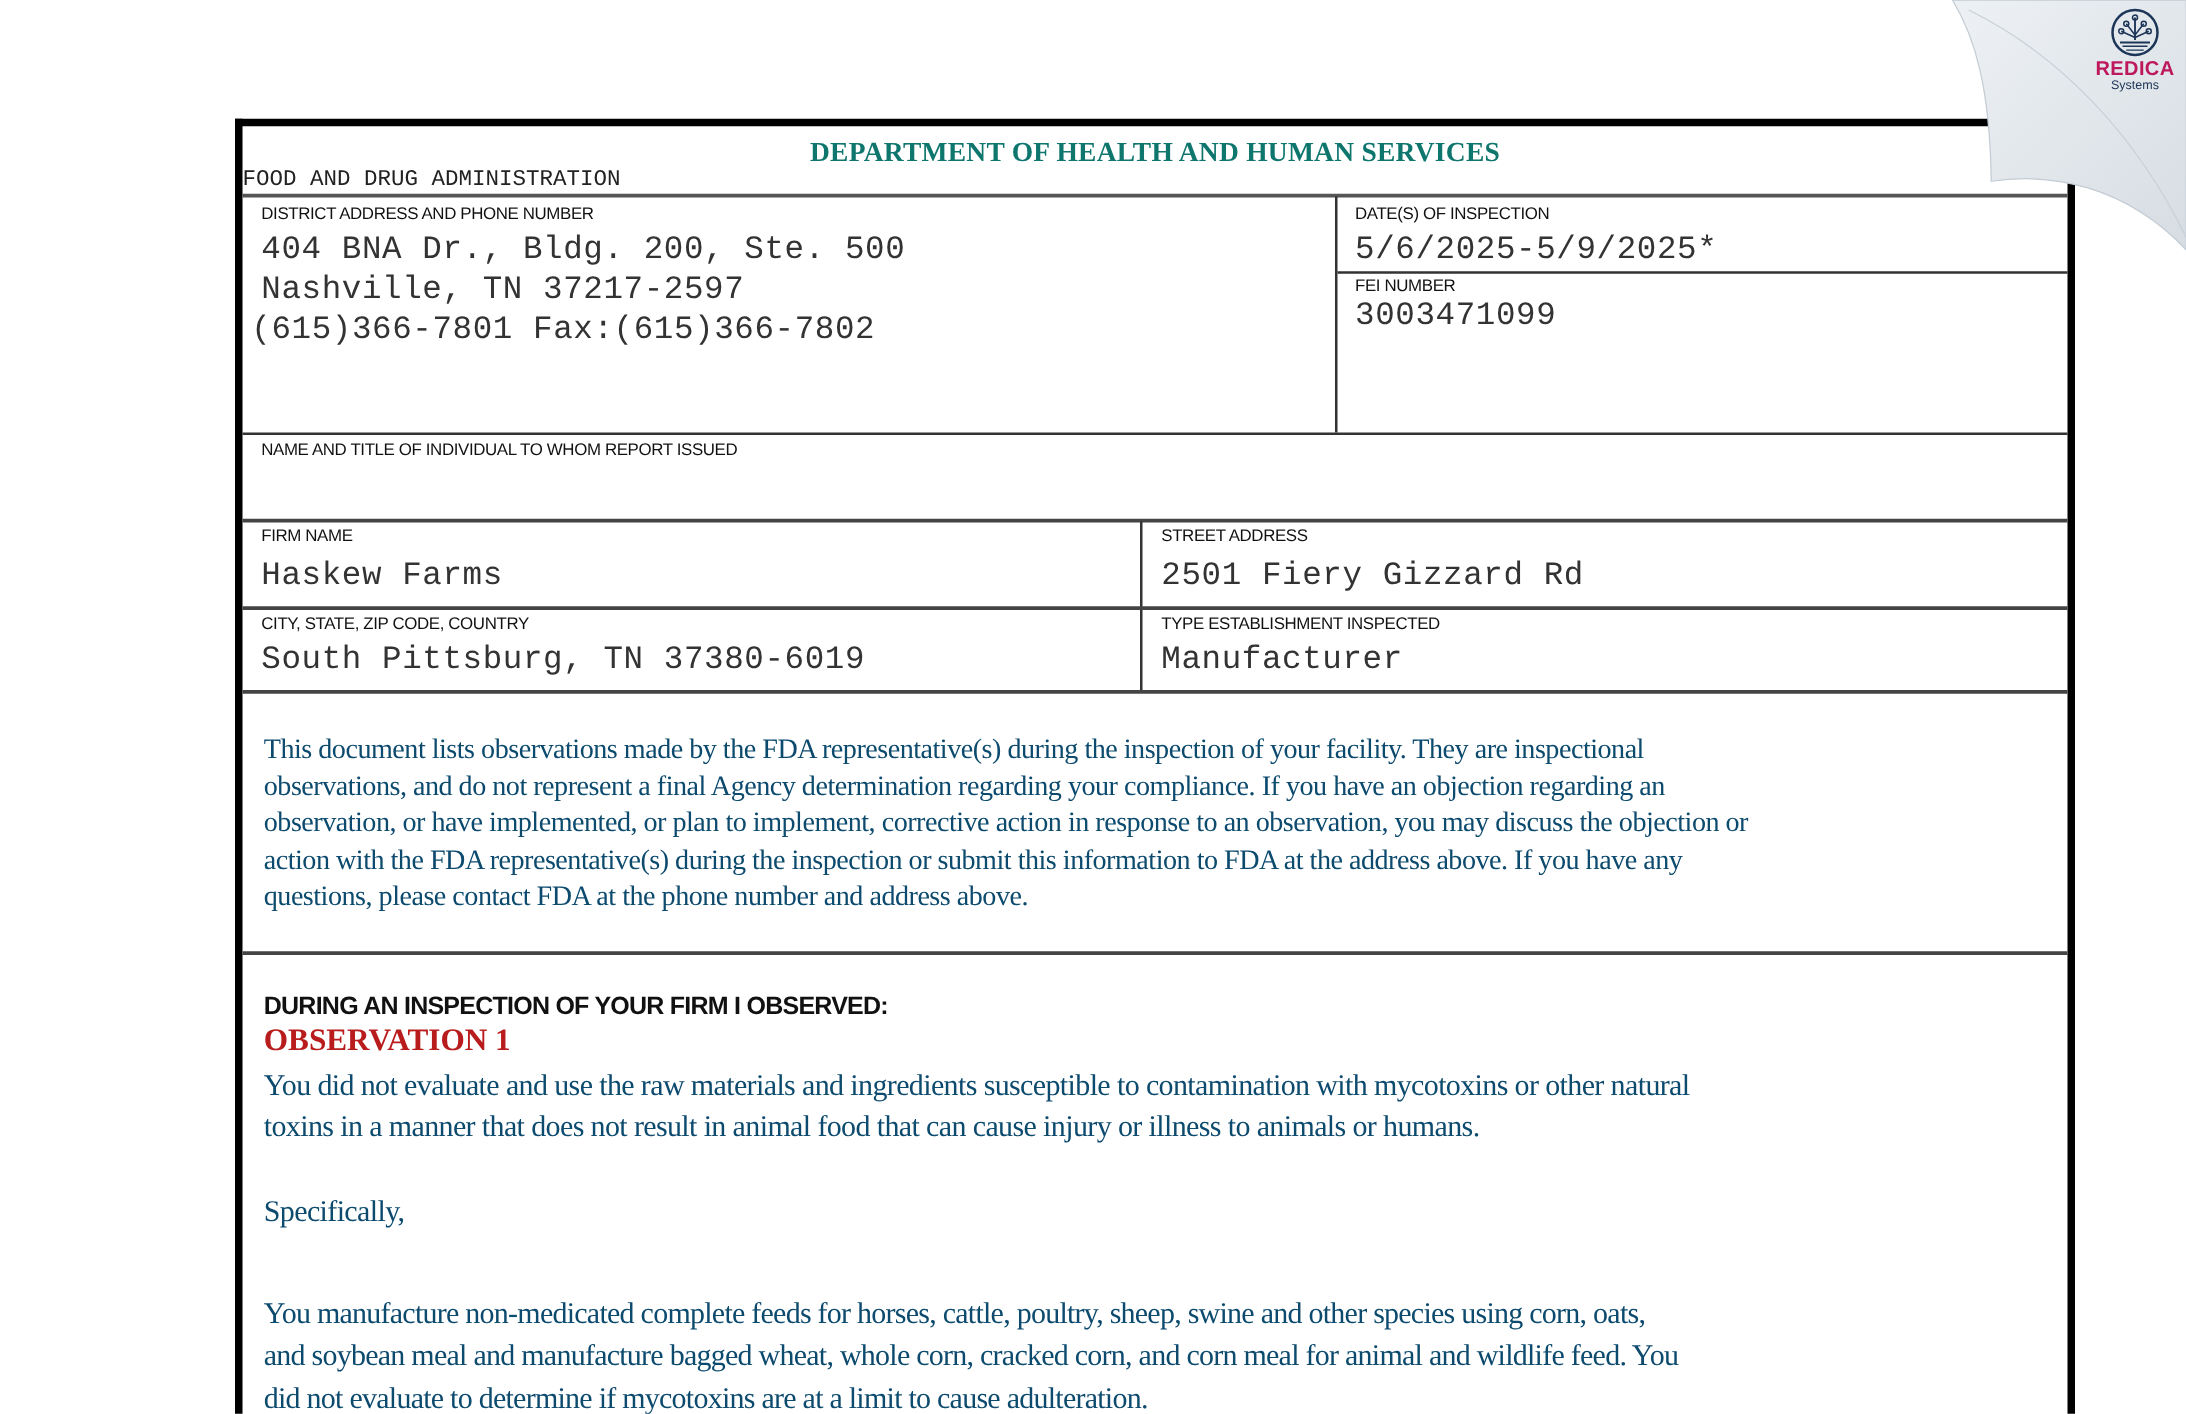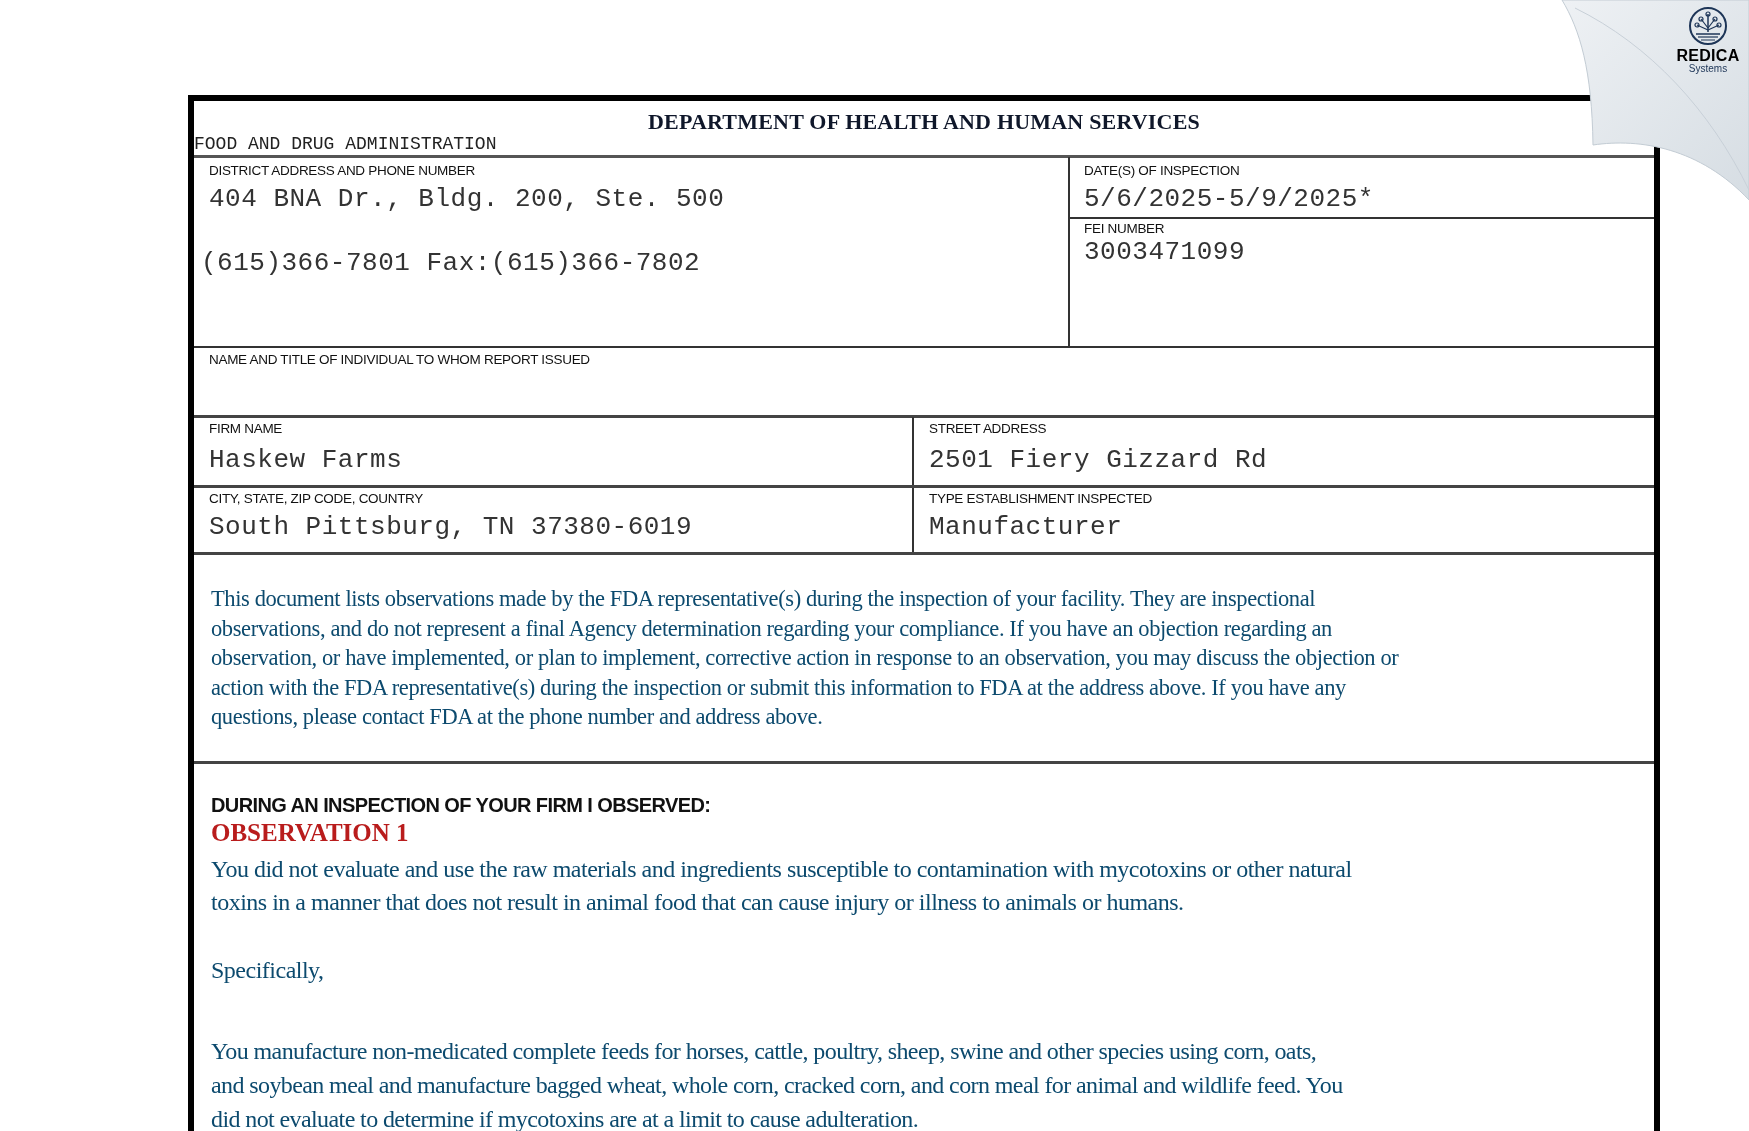--- a/index.html
+++ b/index.html
@@ -9,21 +9,21 @@
   }
   .form {
     position: absolute; left: 188px; top: 95px; width: 1472px; height: 1100px;
     border-left: 6px solid #000; border-top: 6px solid #000; border-right: 6px solid #000;
     box-sizing: border-box;
   }
   .hline { position: absolute; left: 0; right: 0; height: 0; border-top: 3px solid #555; }
   .vline { position: absolute; width: 0; border-left: 2px solid #333; }
   .title {
     position: absolute; left: 0; right: 0; top: 8px; text-align: center;
-    font-family: "Liberation Serif", serif; font-weight: bold; font-size: 22px; color: #0f172a;
+    font-family: "Liberation Serif", serif; font-weight: bold; font-size: 22px; color: #0f766e;
     letter-spacing: 0.2px;
   }
   .subtitle {
     position: absolute; left: 0; right: 0; top: 33px; text-align: left;
     font-family: Liberation Mono, monospace; font-size: 18px; color: #222;
   }
   .lbl {
     position: absolute; font-family: "Liberation Sans", sans-serif; font-size: 13.5px;
     color: #111; letter-spacing: -0.3px; white-space: nowrap;
   }
@@ -47,38 +47,39 @@
   .obs-line { display: block; white-space: nowrap; }
   .obs1 { left: 17px; top: 752px; font-size: 24px; line-height: 33px; letter-spacing: -0.5px; }
   .specifically { left: 17px; top: 856px; font-size: 24px; letter-spacing: -0.5px; }
   .obs2 { left: 17px; top: 933px; font-size: 24px; line-height: 34px; letter-spacing: -0.6px; }
 
   
   .curl { position: absolute; left: 0; top: 0; width: 1749px; height: 260px; pointer-events: none; }
   .logo { position: absolute; left: 1668px; top: 6px; width: 80px; text-align: center; }
   .logo-name {
     font-family: "Liberation Sans", sans-serif; font-weight: bold; font-size: 16px;
-    color: #000000; letter-spacing: 0.3px; line-height: 16px; margin-top: 2px;
+    color: #be185d; letter-spacing: 0.3px; line-height: 16px; margin-top: 2px;
   }
   .logo-sub {
     font-family: "Liberation Sans", sans-serif; font-size: 10px; color: #1d3557; line-height: 10px;
   }
 </style>
 </head>
 <body>
 
 <div class="form">
 
   <div class="title">DEPARTMENT OF HEALTH AND HUMAN SERVICES</div>
   <div class="subtitle">FOOD AND DRUG ADMINISTRATION</div>
   <div class="hline" style="top:54px;"></div>
 
   <div class="vline" style="left:874px; top:56px; height:189px;"></div>
   <div class="lbl" style="left:15px; top:62px;">DISTRICT ADDRESS AND PHONE NUMBER</div>
   <div class="val" style="left:15px; top:83px;">404 BNA Dr., Bldg. 200, Ste. 500</div>
+  <div class="val" style="left:15px; top:115px;">Nashville, TN 37217-2597</div>
   <div class="val" style="left:7px; top:147px;">(615)366-7801 Fax:(615)366-7802</div>
 
   <div class="lbl" style="left:890px; top:62px;">DATE(S) OF INSPECTION</div>
   <div class="val" style="left:890px; top:83px;">5/6/2025-5/9/2025*</div>
   <div class="hline" style="left:876px; top:116px; border-top-width:2px; border-color:#333;"></div>
   <div class="lbl" style="left:890px; top:120px;">FEI NUMBER</div>
   <div class="val" style="left:890px; top:136px;">3003471099</div>
   <div class="hline" style="top:245px; border-top-width:2px; border-color:#333;"></div>
 
   <div class="lbl" style="left:15px; top:251px;">NAME AND TITLE OF INDIVIDUAL TO WHOM REPORT ISSUED</div>

